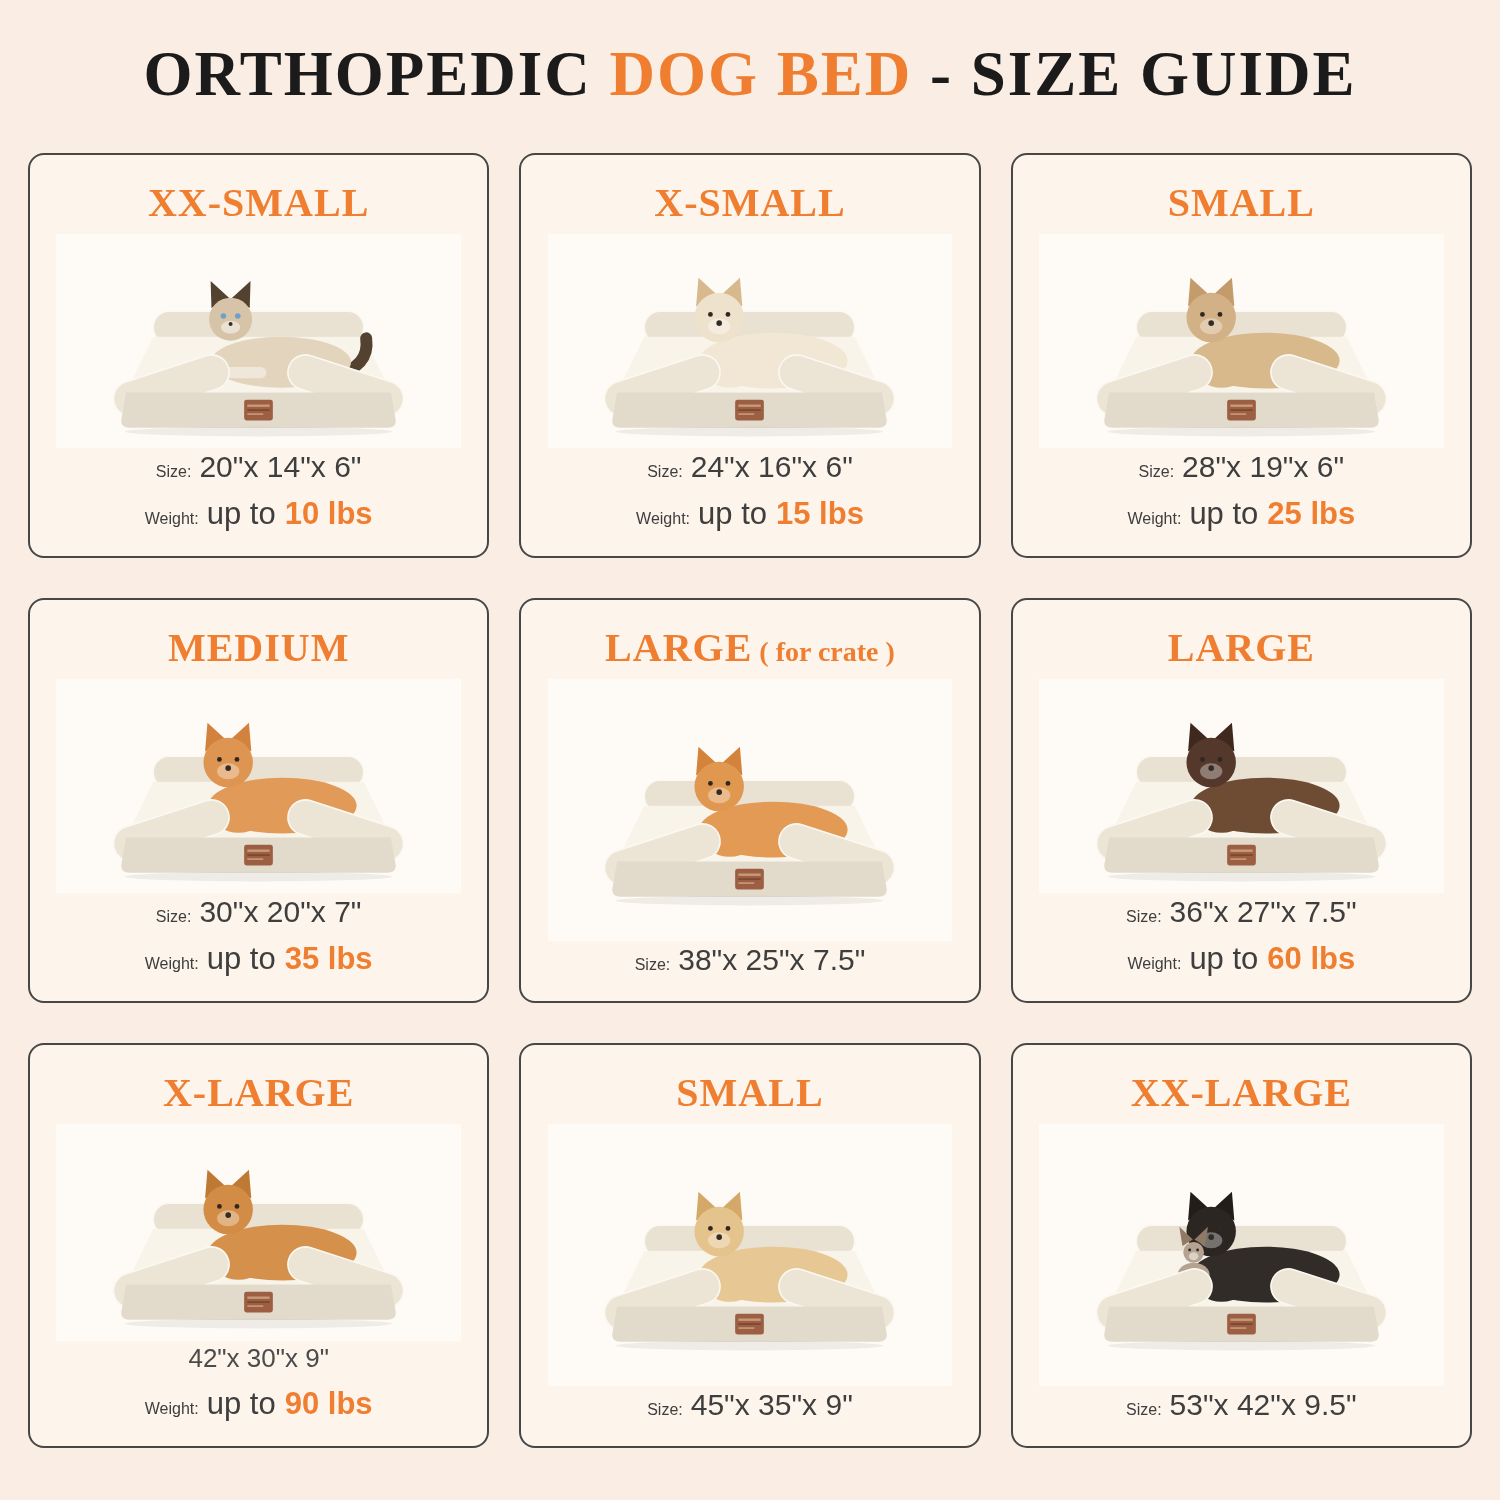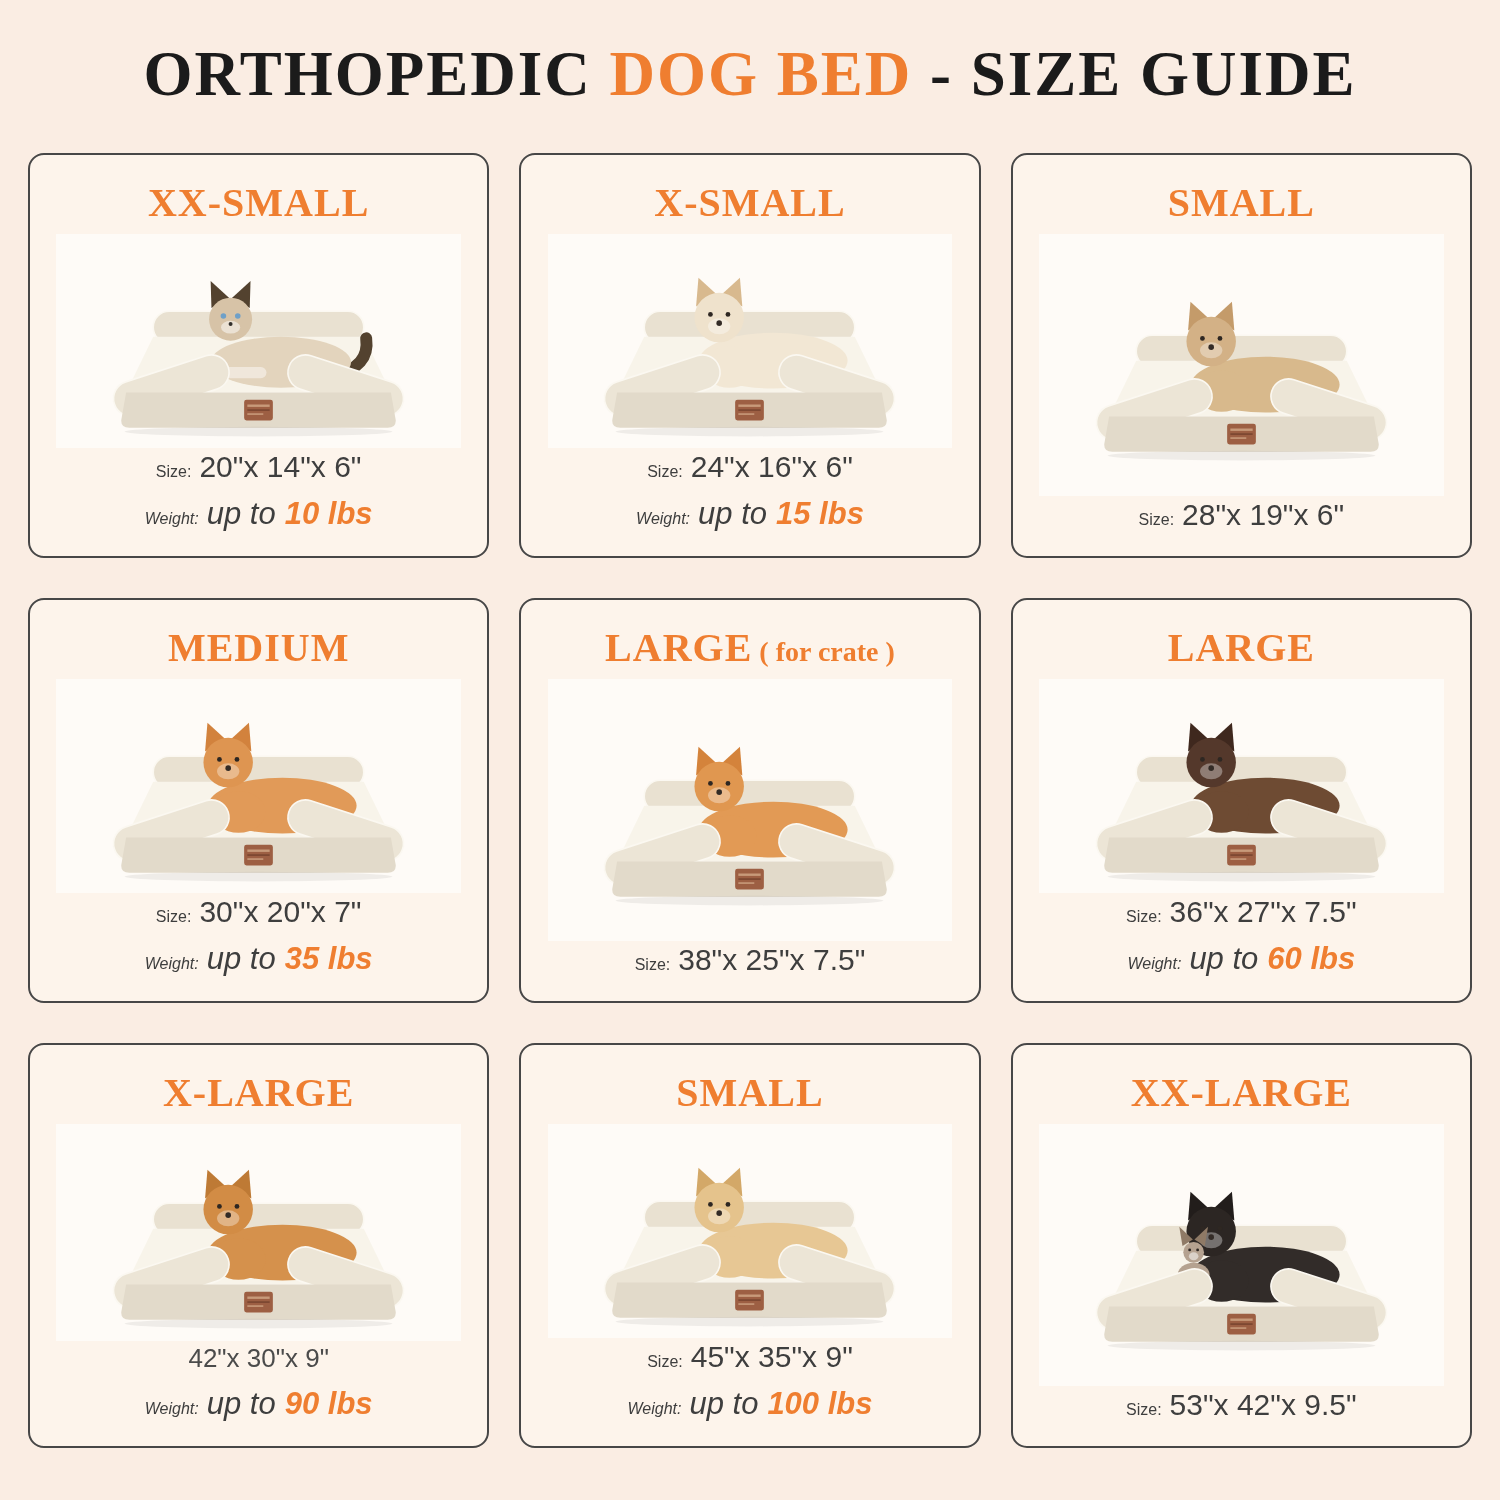--- a/index.html
+++ b/index.html
@@ -56,21 +56,21 @@
     background:#FEFBF7;
     display:flex;
     align-items:center;
     justify-content:center;
   }
   .photo svg{width:335px;height:auto;display:block;}
   .size-line{margin:0;color:#3E3E3E;text-align:center;white-space:nowrap;}
   .spec-label{font-size:16px;}
   .size-line .spec-value{font-size:30px;margin-left:8px;}
   .size-line.no-label .spec-value{font-size:26px;color:#4B4B4B;margin-left:0;}
-  .weight-line{margin:12px 0 0;color:#3E3E3E;white-space:nowrap;font-style:italic;}
+  .weight-line{margin:12px 0 0;color:#3E3E3E;white-space:nowrap;}
   .weight-line .spec-value{font-size:31px;margin-left:8px;}
   .weight-value{font-size:31px;font-weight:bold;color:#EF7E30;margin-left:9px;}
 </style>
 </head>
 <body>
 
 <div class="page">
   <h1 class="main-title"><span>ORTHOPEDIC </span><span class="accent">DOG BED</span><span> - SIZE GUIDE</span></h1>
 
   <div class="grid">
@@ -254,20 +254,21 @@
             <rect x="196" y="205" width="28" height="3" fill="#C89A7A"></rect>
             <rect x="196" y="211" width="28" height="2" fill="#7A4630"></rect>
             <rect x="196" y="216" width="20" height="2" fill="#C89A7A"></rect>
           </g>
         </g>
       </svg>
     </div>
 
     <p class="size-line"><span class="spec-label">Size:</span><span class="spec-value">28"x 19"x 6"</span></p>
 
+    <p class="weight-line"><span class="spec-label">Weight:</span><span class="spec-value">up to</span><span class="weight-value">25 lbs</span></p>
   </section>
       <section class="card">
     <h2 class="card-title"><span>MEDIUM</span></h2>
 
     <div class="photo">
       <svg viewBox="0 0 420 250" xmlns="http://www.w3.org/2000/svg">
 
         <g>
           <rect x="78" y="88" width="264" height="40" rx="20" fill="#E9E1D1" stroke="#FBF8F1" stroke-width="2"></rect>
           <path d="M78,120 L342,120 L376,190 L44,190 Z" fill="#F8F4EA"></path>
@@ -567,21 +568,20 @@
             <rect x="196" y="205" width="28" height="3" fill="#C89A7A"></rect>
             <rect x="196" y="211" width="28" height="2" fill="#7A4630"></rect>
             <rect x="196" y="216" width="20" height="2" fill="#C89A7A"></rect>
           </g>
         </g>
       </svg>
     </div>
 
     <p class="size-line"><span class="spec-label">Size:</span><span class="spec-value">45"x 35"x 9"</span></p>
 
-    <p class="weight-line"><span class="spec-label">Weight:</span><span class="spec-value">up to</span><span class="weight-value">100 lbs</span></p>
   </section>
       <section class="card">
     <h2 class="card-title"><span>XX-LARGE</span></h2>
 
     <div class="photo">
       <svg viewBox="0 0 420 250" xmlns="http://www.w3.org/2000/svg">
 
         <g>
           <rect x="78" y="88" width="264" height="40" rx="20" fill="#E9E1D1" stroke="#FBF8F1" stroke-width="2"></rect>
           <path d="M78,120 L342,120 L376,190 L44,190 Z" fill="#F8F4EA"></path>

